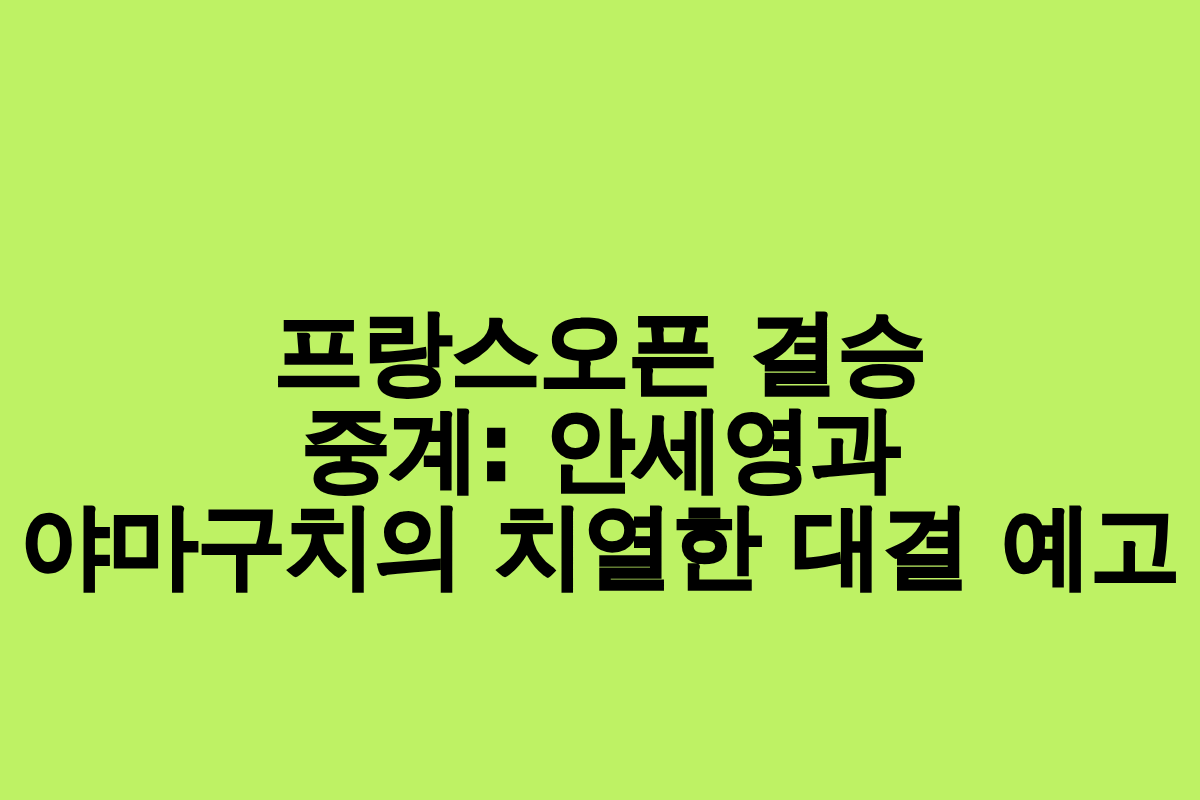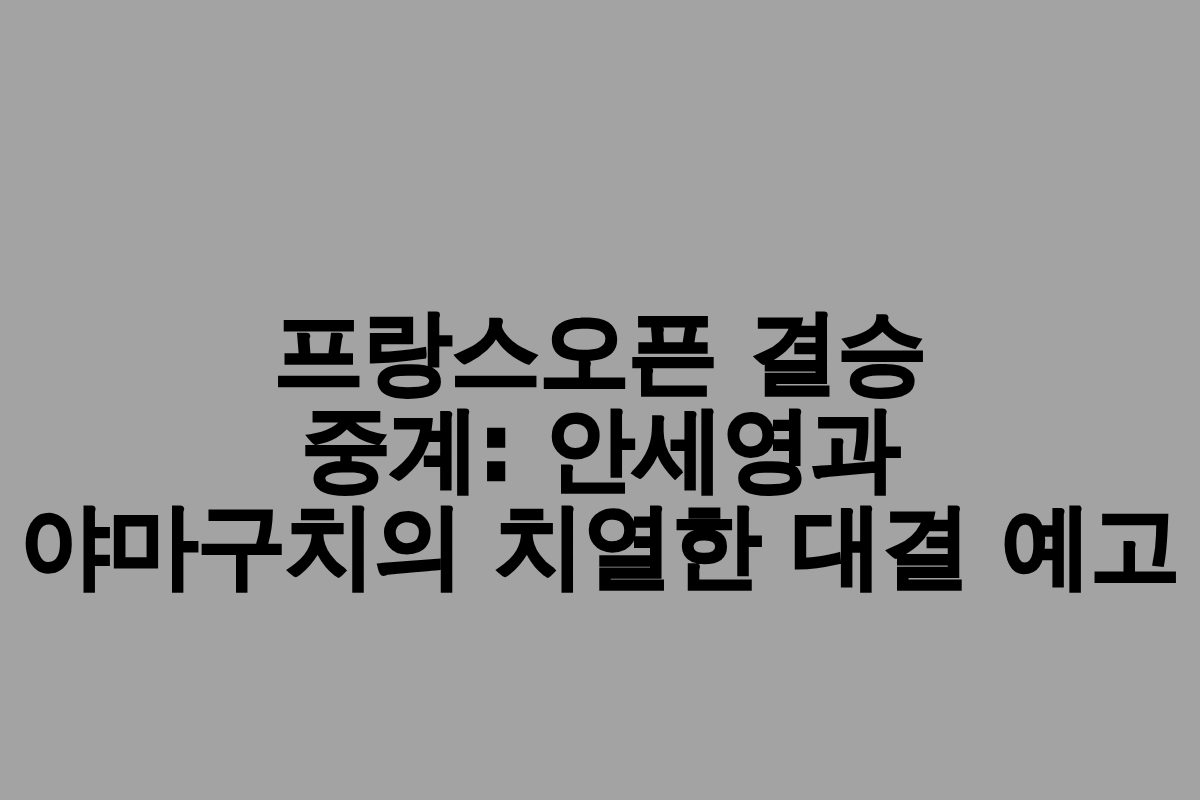--- a/index.html
+++ b/index.html
@@ -50,21 +50,21 @@
   }
 
   
   .hl-line.l0 { transform: scaleX(1.00); }
   .hl-line.l1 { transform: scaleX(1.00); }
   .hl-line.l2 { transform: scaleX(1.00); }
 </style>
 </head>
 <body style="width: 1200px; height: 800px;">
 
-<div id="poster" style="background: #a3a3a3; width: 1200px; height: 800px;">
+<div id="poster" style="background: #bef264; width: 1200px; height: 800px;">
 
   <h1 id="headline" style="color: rgb(0, 0, 0); font-size: 92px; line-height: 97px; text-align: center;">
     <span class="hl-line l0" style="transform: scaleX(0.9732); display: inline-block; transform-origin: center center;">프랑스오픈 결승</span>
     <span class="hl-line l1" style="transform: scaleX(0.9732); display: inline-block; transform-origin: center center;">중계: 안세영과</span>
     <span class="hl-line l2" style="transform: scaleX(0.9732); display: inline-block; transform-origin: center center;">야마구치의 치열한 대결 예고</span>
   </h1>
 
 </div>
 
 </body></html>

